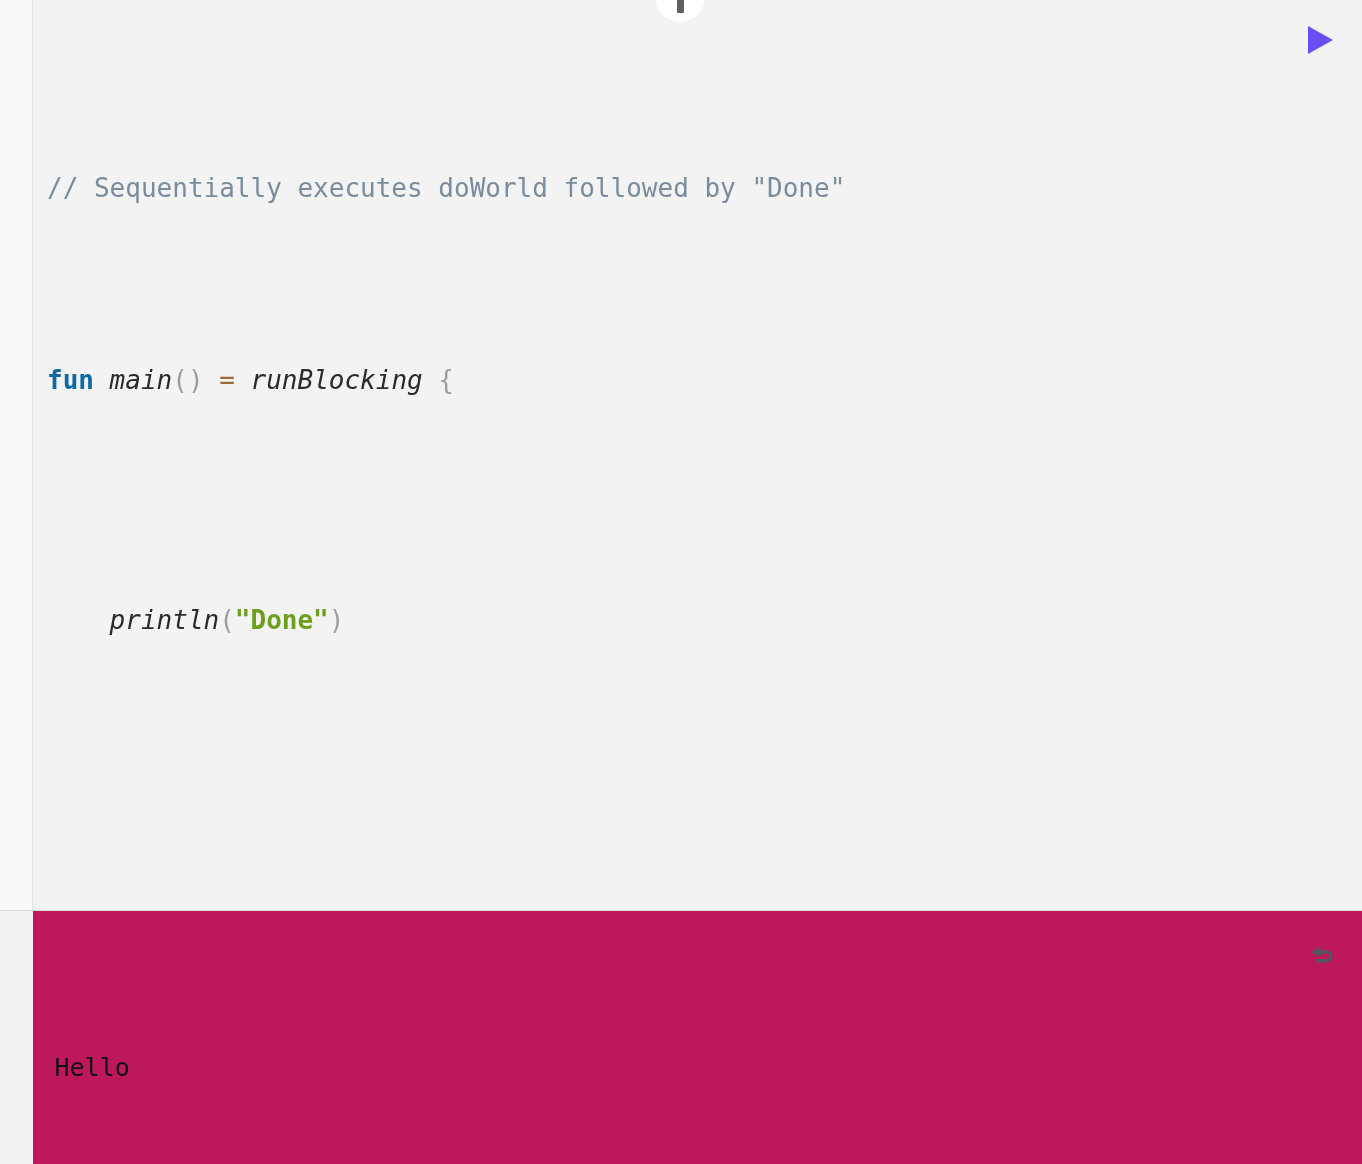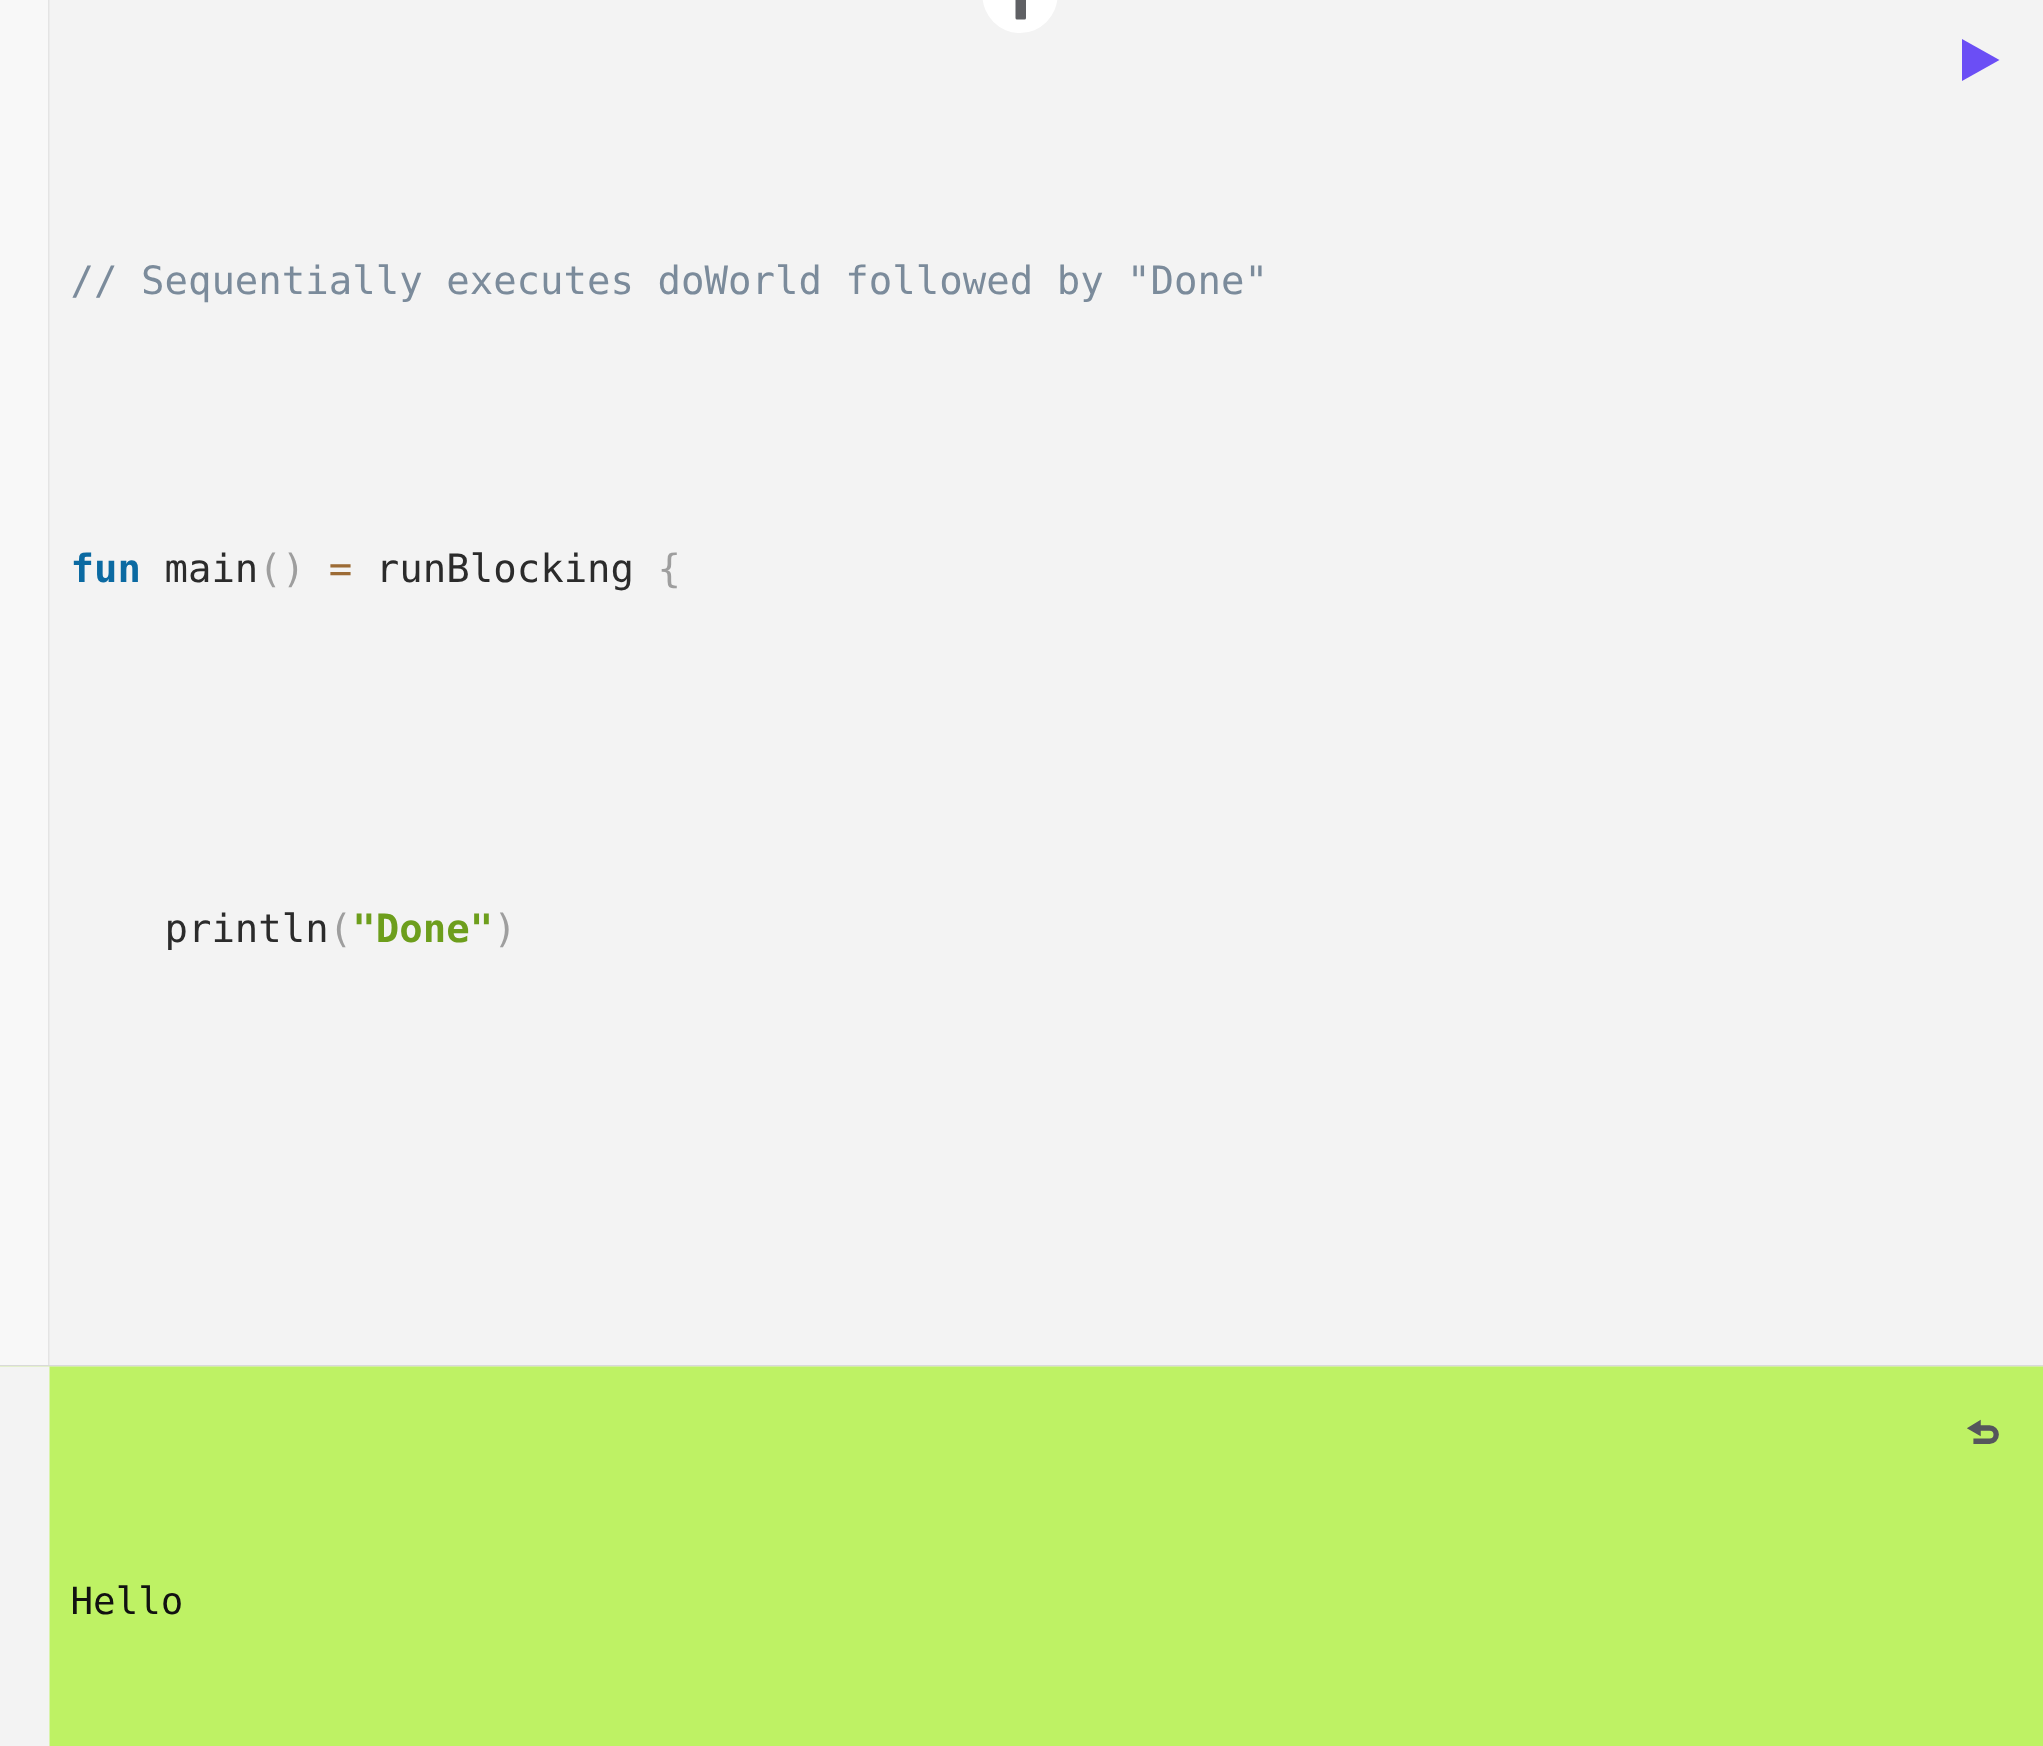--- a/index.html
+++ b/index.html
@@ -67,21 +67,21 @@
   }
 
   .ln { display: block; height: 48px; }
 
   
   .t-kw   { color: #0b6aa2; font-weight: bold; margin-top: 32px; }
   .t-cmt  { color: #7b8b9b; }
   .t-str  { color: #6d9e1c; font-weight: bold; }
   .t-op   { color: #9c6b35; }
   .t-pun  { color: #9e9e9e; }
-  .t-id   { color: #2b2b2b; }
+  .t-id   { color: #2b2b2b; font-style: italic; }
 
   
   .run-button {
     position: absolute;
     right: 22px;
     top: 22px;
     width: 40px;
     height: 40px;
     cursor: pointer;
     display: flex;
@@ -122,21 +122,22 @@
     background: #d9d9d9;
   }
 
   
   .console {
     position: absolute;
     left: 0;
     top: 911px;
     width: 1362px;
     height: 253px;
-    background: #bef264;
+    background: #be185d;
+    text-align: center;
   }
 
   .console-gutter {
     position: absolute;
     left: 0;
     top: 0;
     width: 33px;
     height: 253px;
     background: #f3f3f3;
   }

